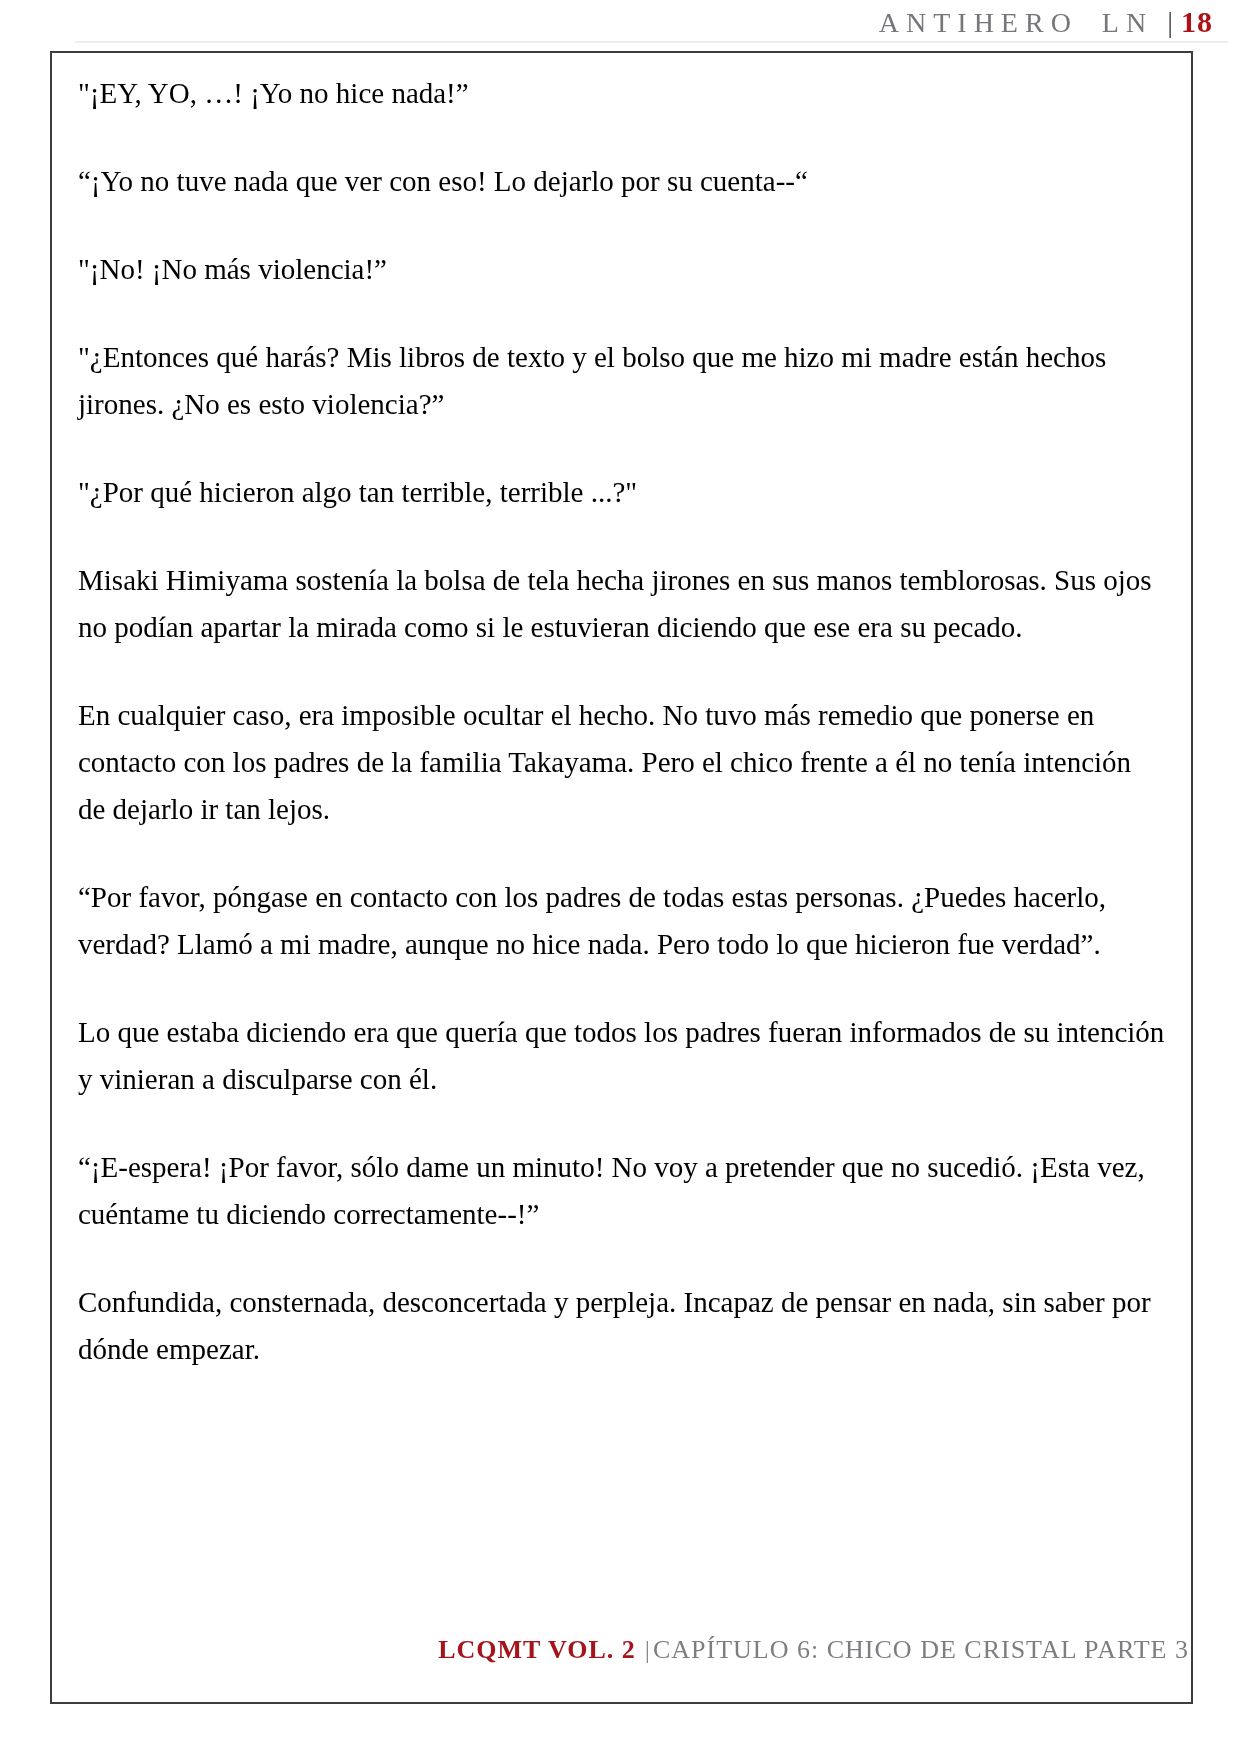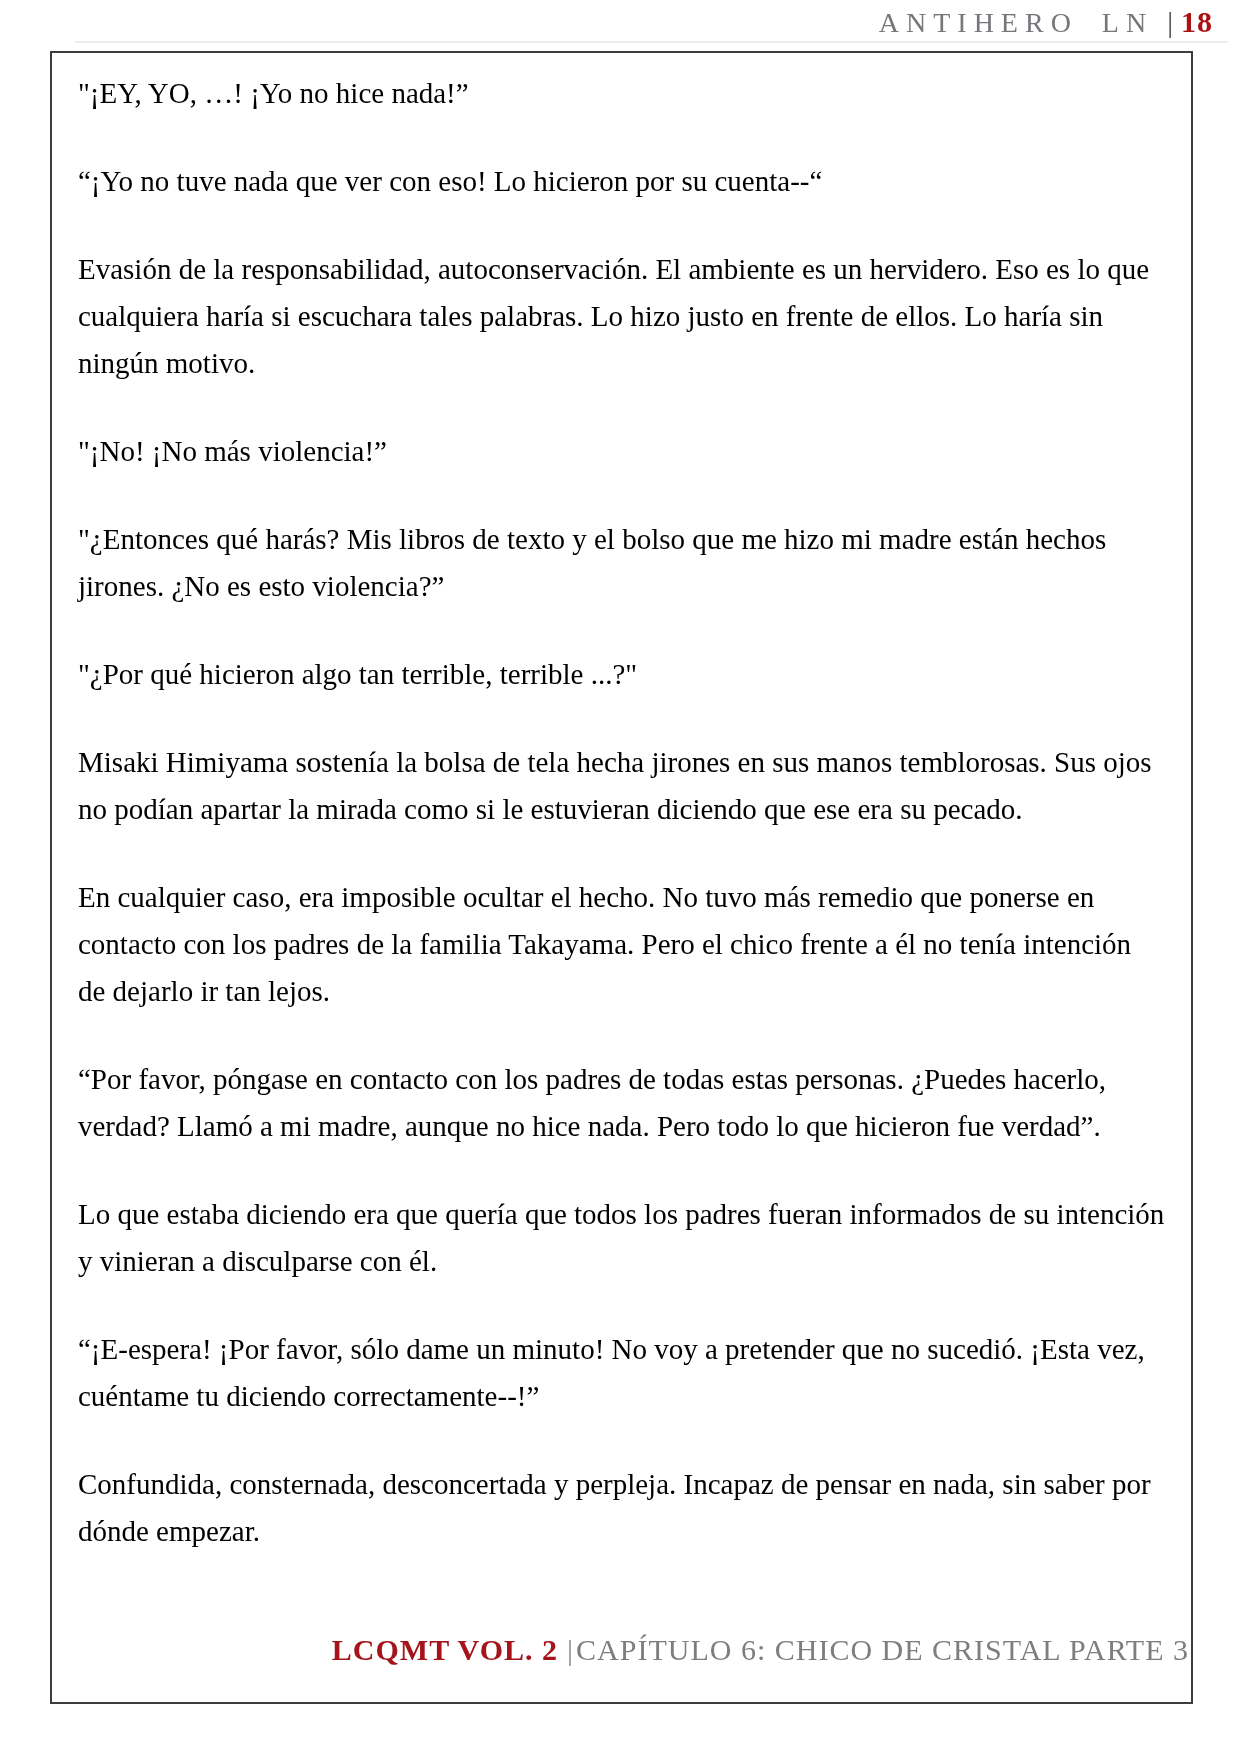--- a/index.html
+++ b/index.html
@@ -33,40 +33,39 @@
     padding: 17px 26px 0 26px; overflow: hidden;
   }
   .content-box p {
     margin: 0 0 41px 0;
     font-size: 29px; line-height: 47px; color: #000000;
     text-align: left;
   }
 
   .footer {
     position: absolute; top: 1634px; right: 52px;
-    font-size: 30px; line-height: 32px; letter-spacing: 1px;
+    font-size: 26px; line-height: 32px; letter-spacing: 1px;
     color: #7d7d82; white-space: nowrap;
   }
   .footer .volume { color: #a4141a; font-weight: bold; }
   .footer .sep { color: #8a8a8e; margin: 0 2px 0 9px; font-weight: 400; }
 </style>
 </head>
 <body>
 
 <div class="header">
   <span>ANTIHERO LN</span><span class="sep">|</span><span class="page-num">18</span>
 </div>
 
 <div class="header-rule"></div>
 
 <div class="content-box">
   <div>
       <p>"¡EY, YO, …! ¡Yo no hice nada!”</p>
-      <p>“¡Yo no tuve nada que ver con eso! Lo hicieron por su cuenta--“</p>
-      <p>Evasión de la responsabilidad, autoconservación. El ambiente es un hervidero. Eso es lo que cualquiera haría si escuchara tales palabras. Lo hizo justo en frente de ellos. Lo haría sin ningún motivo.</p>
+      <p>“¡Yo no tuve nada que ver con eso! Lo dejarlo por su cuenta--“</p>
       <p>"¡No! ¡No más violencia!”</p>
       <p>"¿Entonces qué harás? Mis libros de texto y el bolso que me hizo mi madre están hechos jirones. ¿No es esto violencia?”</p>
       <p>"¿Por qué hicieron algo tan terrible, terrible ...?"</p>
       <p>Misaki Himiyama sostenía la bolsa de tela hecha jirones en sus manos temblorosas. Sus ojos no podían apartar la mirada como si le estuvieran diciendo que ese era su pecado.</p>
       <p>En cualquier caso, era imposible ocultar el hecho. No tuvo más remedio que ponerse en contacto con los padres de la familia Takayama. Pero el chico frente a él no tenía intención de dejarlo ir tan lejos.</p>
       <p>“Por favor, póngase en contacto con los padres de todas estas personas. ¿Puedes hacerlo, verdad? Llamó a mi madre, aunque no hice nada. Pero todo lo que hicieron fue verdad”.</p>
       <p>Lo que estaba diciendo era que quería que todos los padres fueran informados de su intención y vinieran a disculparse con él.</p>
       <p>“¡E-espera! ¡Por favor, sólo dame un minuto! No voy a pretender que no sucedió. ¡Esta vez, cuéntame tu diciendo correctamente--!”</p>
       <p>Confundida, consternada, desconcertada y perpleja. Incapaz de pensar en nada, sin saber por dónde empezar.</p>
     </div>

